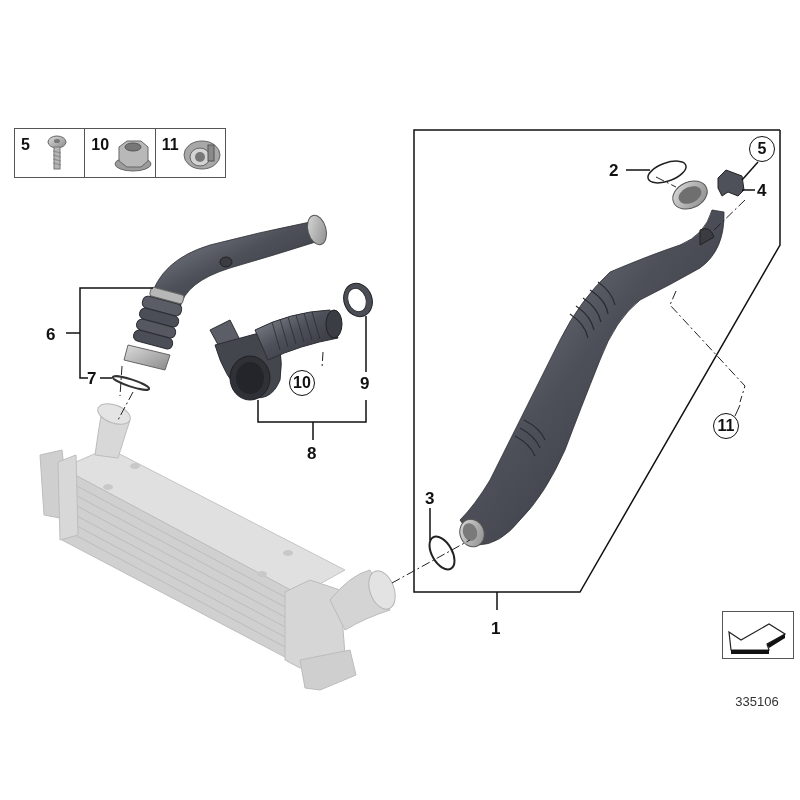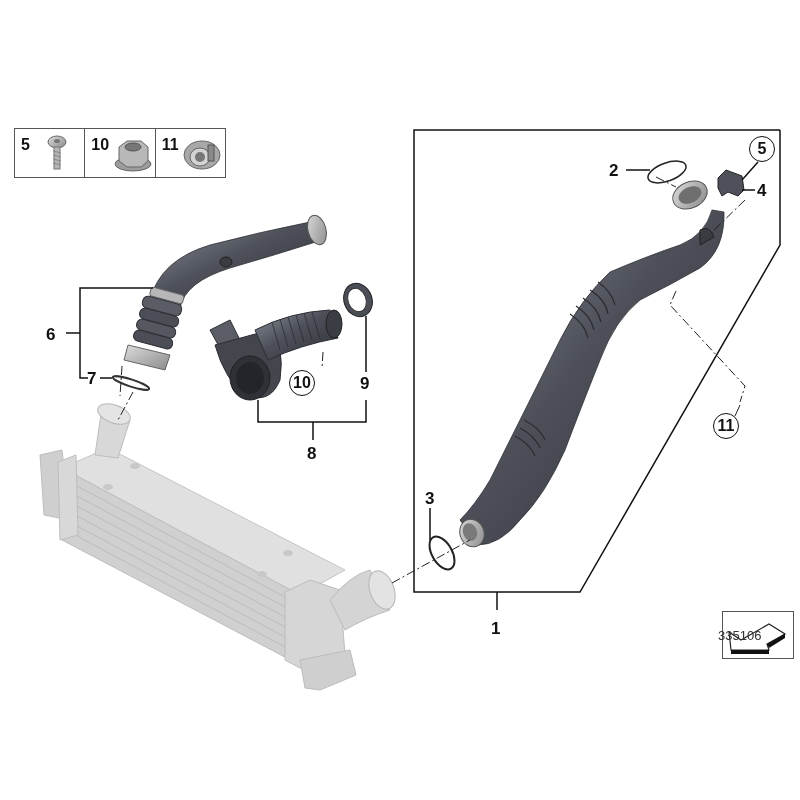--- a/index.html
+++ b/index.html
@@ -6,21 +6,21 @@
     body { width: 800px; height: 800px; position: relative; overflow: hidden; font-family: "Liberation Sans", sans-serif; }
     #stage { position: absolute; left: 0; top: 0; width: 800px; height: 800px; }
     .lbl { position: absolute; font-weight: bold; font-size: 17px; color: #111; line-height: 1; font-family: "Liberation Sans", sans-serif; }
     .circ { position: absolute; width: 26px; height: 26px; border: 1.6px solid #111; border-radius: 50%; background: #fff; display: flex; align-items: center; justify-content: center; font-weight: bold; font-size: 16px; color: #111; box-sizing: border-box; font-family: "Liberation Sans", sans-serif; }
     .legend { position: absolute; left: 14px; top: 128px; width: 210px; height: 48px; border: 1px solid #555; display: flex; background: #fff; }
     .legend .cell { position: relative; flex: 1; border-right: 1px solid #555; }
     .legend .cell:last-child { border-right: none; }
     .legend .num { position: absolute; left: 6px; top: 7px; font-weight: bold; font-size: 16px; color: #111; }
     .legend svg { position: absolute; }
     .ref { position: absolute; left: 722px; top: 611px; width: 70px; height: 46px; border: 1px solid #555; background: #fff; }
-    .refnum { position: absolute; left: 718px; top: 628px; width: 78px; text-align: left; font-size: 13px; color: #333; }
+    .refnum { position: absolute; left: 718px; top: 694px; width: 78px; text-align: center; font-size: 13px; color: #333; }
   </style>
 </head>
 <body>
 
 <div id="stage">
   <svg width="800" height="800" viewBox="0 0 800 800" xmlns="http://www.w3.org/2000/svg">
     <defs>
       <linearGradient id="hoseG" x1="0" y1="0" x2="1" y2="1">
         <stop offset="0" stop-color="#8b8f99"></stop>
         <stop offset="0.45" stop-color="#4d5059"></stop>

